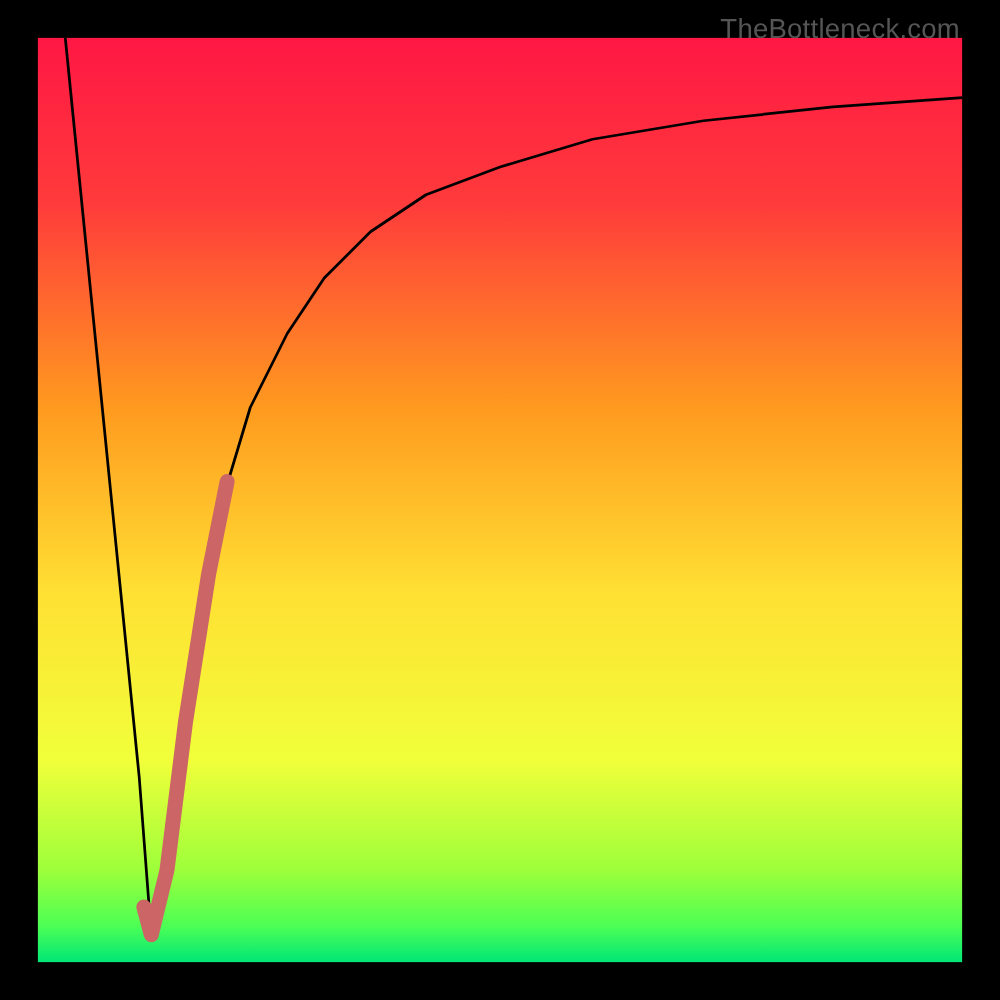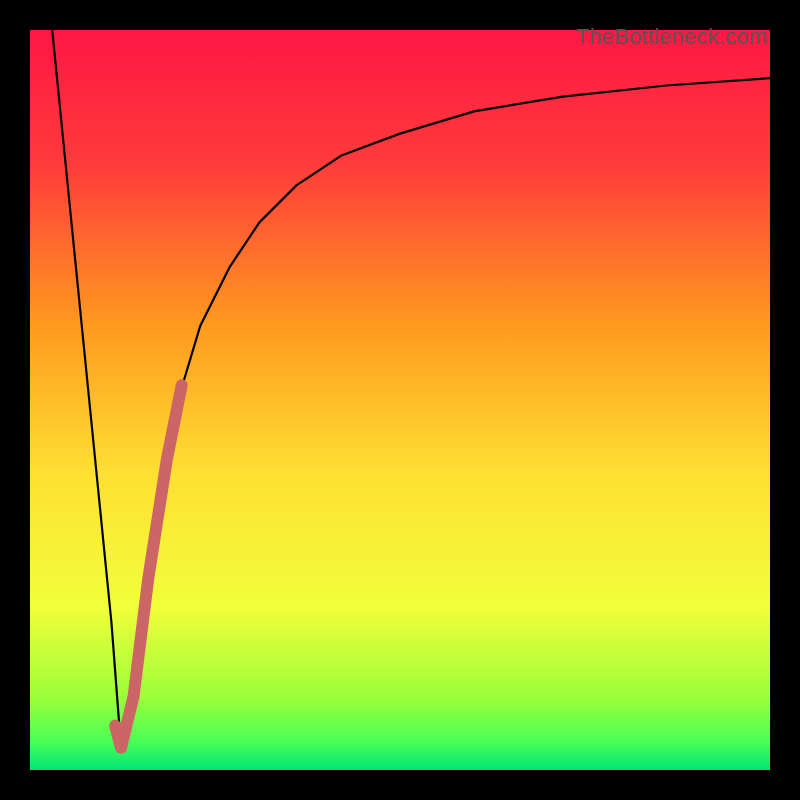--- a/index.html
+++ b/index.html
@@ -24,21 +24,21 @@
     width: 740px;
     height: 740px;
     overflow: hidden;
   }
   .gradient {
     position: absolute;
     left: 0; top: 0; right: 0; bottom: 0;
   }
   .watermark {
     position: absolute;
-    top: 24px;
+    top: 10px;
     right: 32px;
     color: #555;
     font-size: 22px;
     font-weight: 500;
     letter-spacing: 0.2px;
     user-select: none;
   }
   svg.curve {
     position: absolute;
     left: 0; top: 0;

